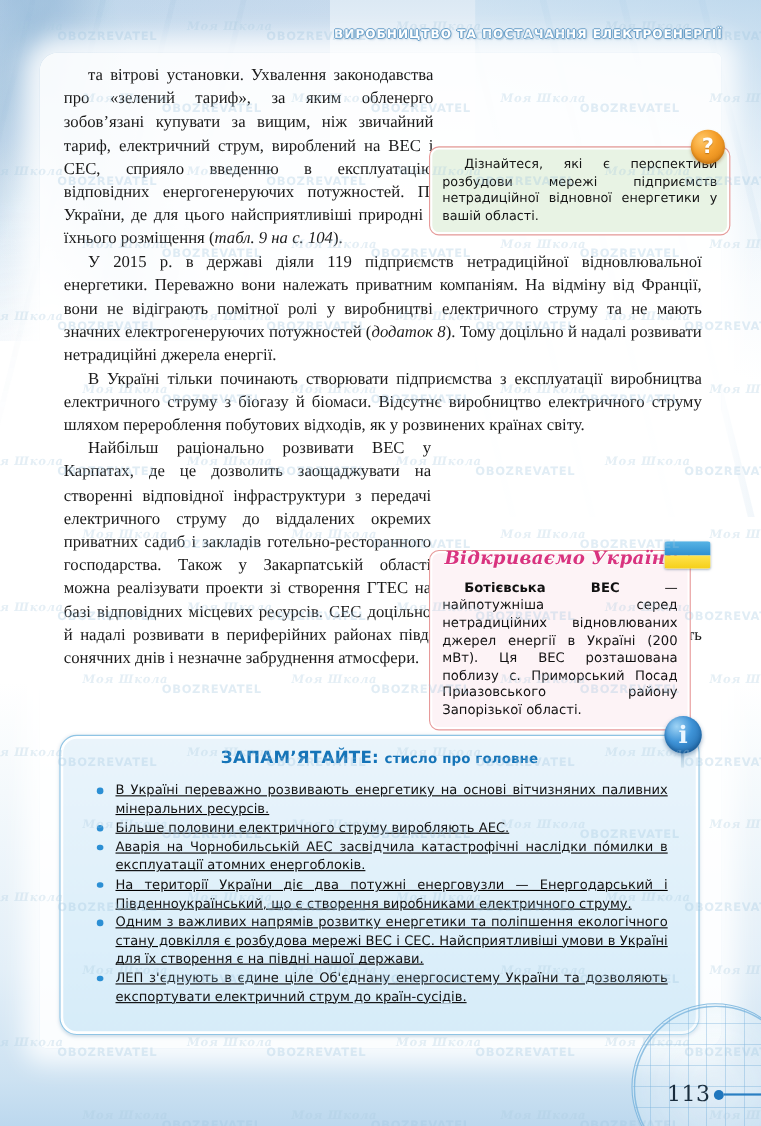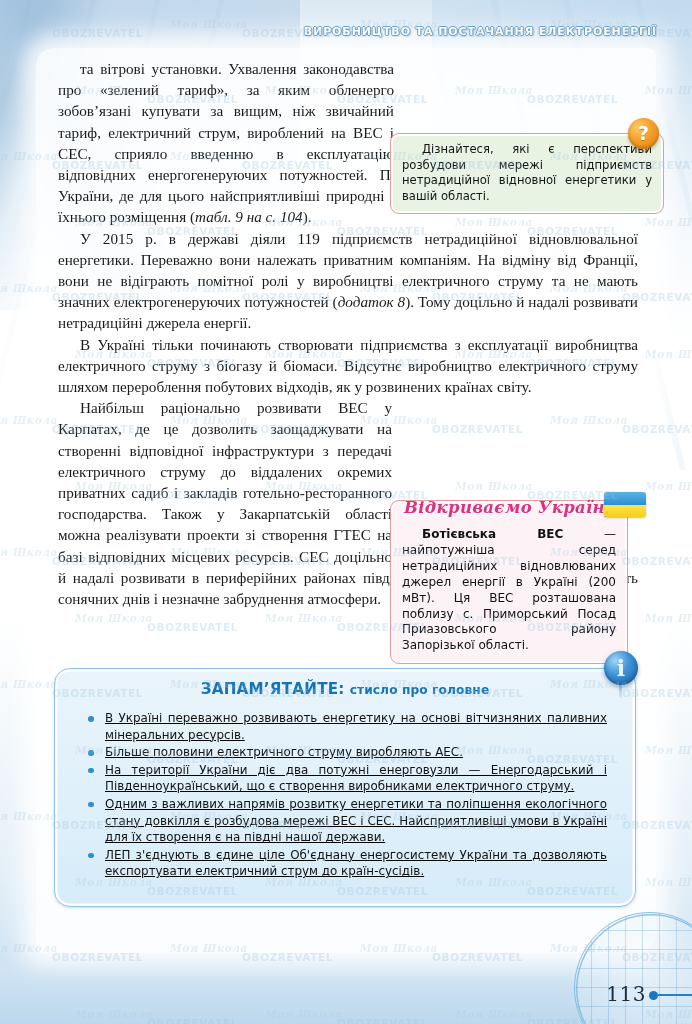--- a/index.html
+++ b/index.html
@@ -447,20 +447,21 @@
   </div>
 
   <div class="rembox">
     <div class="rem-head">
       <span class="big">ЗАПАМ’ЯТАЙТЕ:</span>
       <span class="small">стисло про головне</span>
     </div>
     <ul class="rem-list">
       <li>В Україні переважно розвивають енергетику на основі вітчизняних паливних мінеральних ресурсів.</li>
       <li>Більше половини електричного струму виробляють АЕС.</li>
+      <li>Аварія на Чорнобильській АЕС засвідчила катастрофічні наслідки пóмилки в експлуатації атомних енергоблоків.</li>
       <li>На території України діє два потужні енерговузли — Енергодарський і Південноукраїнський, що є створення виробниками електричного струму.</li>
       <li>Одним з важливих напрямів розвитку енергетики та поліпшення екологічного стану довкілля є розбудова мережі ВЕС і СЕС. Найсприятливіші умови в Україні для їх створення є на півдні нашої держави.</li>
       <li>ЛЕП з'єднують в єдине ціле Об'єднану енергосистему України та дозволяють експортувати електричний струм до країн-сусідів.</li>
     </ul>
   </div>
   <div class="icon-info-pin"></div>
   <div class="icon-info">i</div>
 
   <div class="globe"></div>
   <div class="globe-cut"></div>

